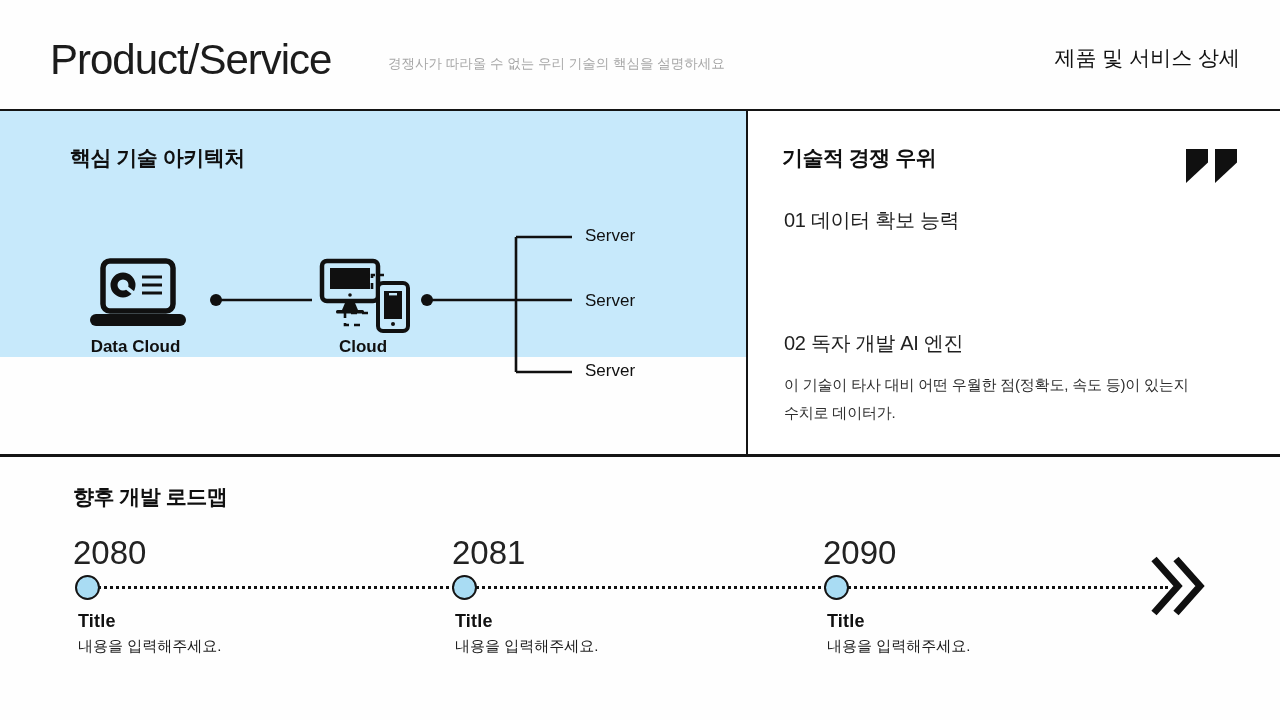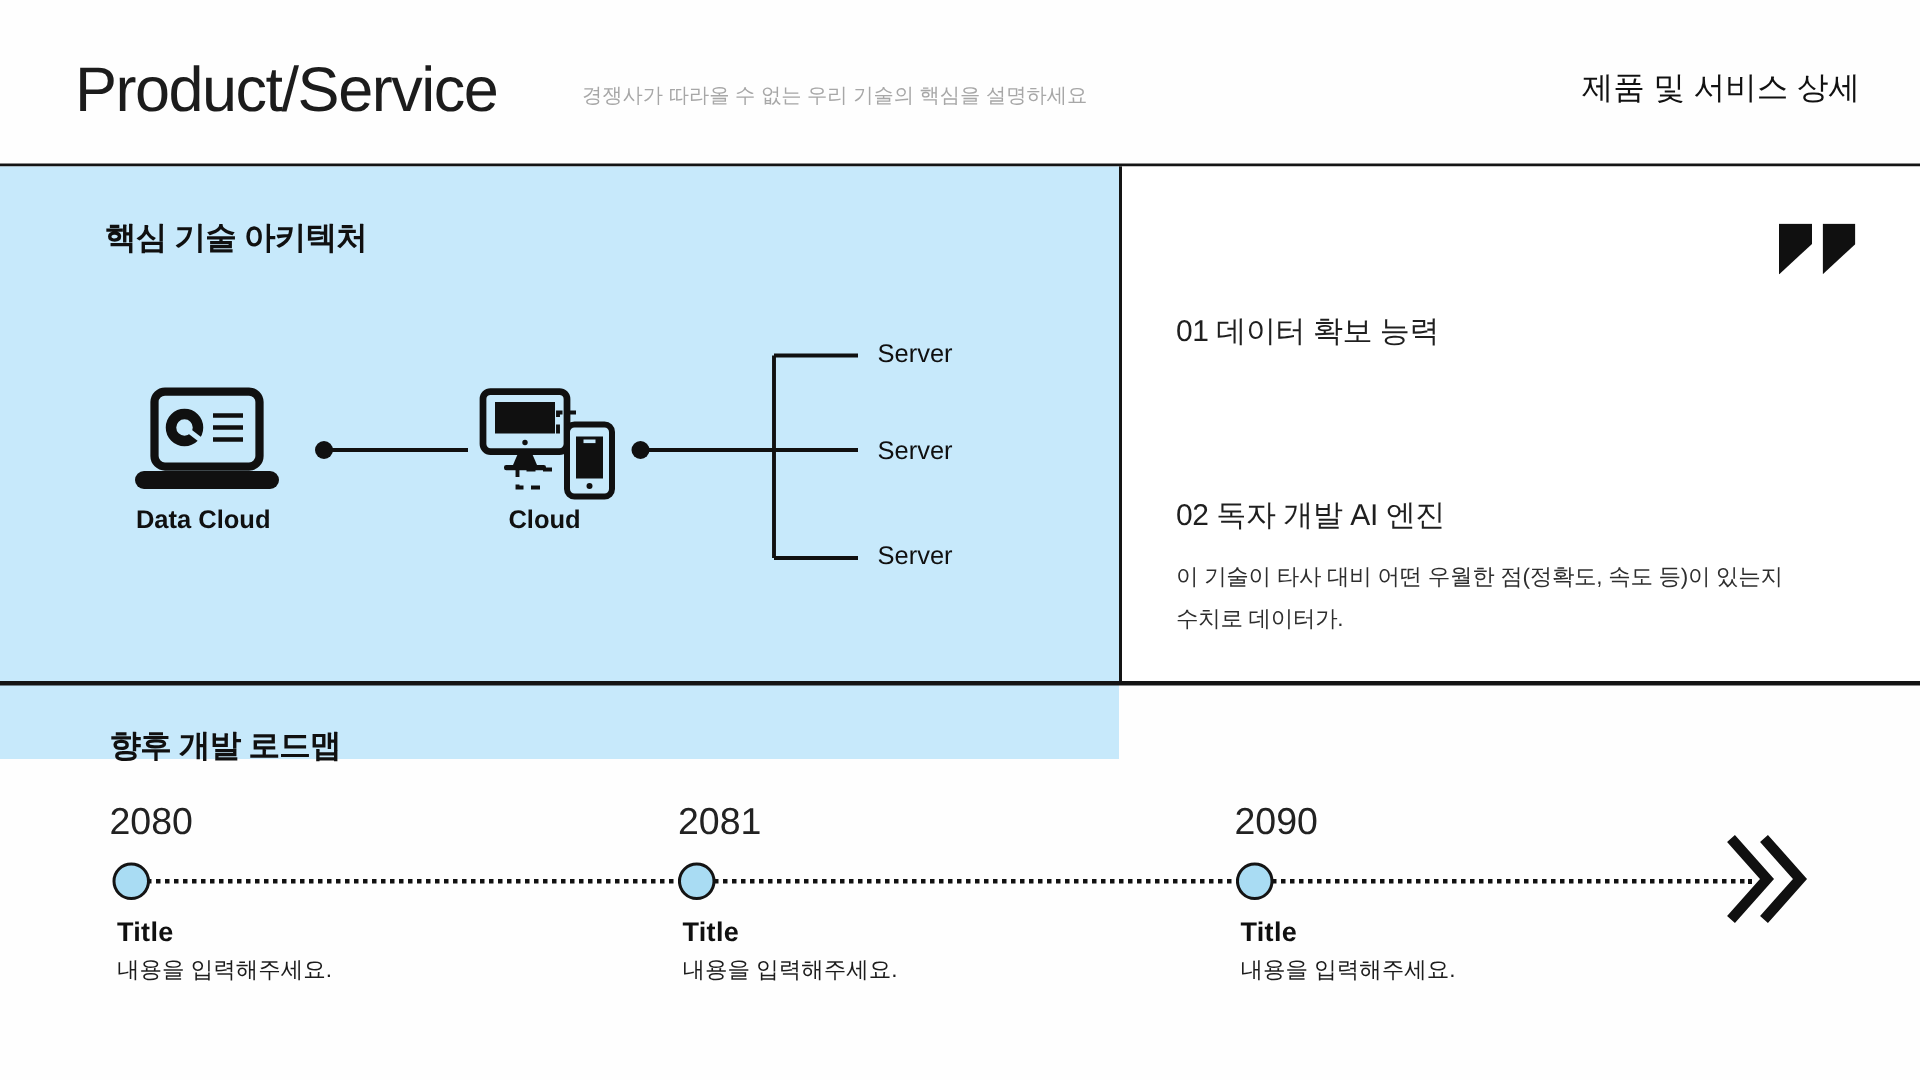--- a/index.html
+++ b/index.html
@@ -12,21 +12,21 @@
 
   
   .hdr-title { left:50px; top:36px; font-size:42px; font-weight:400; letter-spacing:-1px; color:#1c1c1c; }
   .hdr-sub   { left:388px; top:55px; font-size:13.5px; color:#a7a7a7; }
   .hdr-right { right:40px; top:44px; font-size:21px; font-weight:500; color:#111; }
   .rule-top    { left:0; top:109px; width:1280px; height:2px; background:#141414; }
   .rule-middle { left:0; top:454px; width:1280px; height:3px; background:#141414; }
   .v-divider   { left:746px; top:111px; width:2px; height:343px; background:#141414; }
 
   
-  .blue-panel { left:0; top:111px; width:746px; height:395px; background:#c7e9fb; }
+  .blue-panel { left:0; top:111px; width:746px; height:246px; background:#c7e9fb; }
   .panel-title { font-size:21px; font-weight:700; color:#101010; letter-spacing:-0.5px; }
   .arch-title { left:70px; top:33px; }
   .diagram-svg { left:0; top:0; width:746px; height:343px; }
   .node-label { font-size:17px; font-weight:700; color:#101010; text-align:center; }
   .lbl-datacenter { left:68px;  top:226px; width:135px; }
   .lbl-cloud      { left:323px; top:226px; width:80px;  }
   .server-label { left:585px; font-size:17px; font-weight:500; color:#101010; }
   .srv-0 { top:115px; } .srv-1 { top:180px; } .srv-2 { top:250px; }
 
   
@@ -37,21 +37,21 @@
                 clip-path:polygon(0 0, 100% 0, 100% 40%, 0 100%); }
   .adv-heading { font-size:20px; font-weight:400; color:#1f1f1f; letter-spacing:-0.3px; }
   .adv-body { font-size:15px; color:#2e2e2e; line-height:28px; white-space:pre-line; letter-spacing:-0.2px; }
   .h1pos { left:36px; top:96px; }  .b1pos { left:36px; top:136px; }
   .h2pos { left:36px; top:219px; } .b2pos { left:36px; top:260px; }
 
   
   .roadmap { left:0; top:457px; width:1280px; height:244px; background:transparent; }
   .road-title { left:73px; top:26px; }
   .timeline-dots { left:87px; top:129px; width:1081px; height:0; border-top:3px dotted #111; }
-  .milestone-year { font-size:25px; font-weight:400; color:#222; letter-spacing:0; }
+  .milestone-year { font-size:33px; font-weight:400; color:#222; letter-spacing:0; }
   .y0 { left:73px; top:77px; } .y1 { left:452px; top:77px; } .y2 { left:823px; top:77px;text-align:right; }
   .marker { width:25px; height:25px; border-radius:50%; background:#a9dcf3; border:2.5px solid #141414; }
   .m0 { left:75px; top:118px; } .m1 { left:452px; top:118px; } .m2 { left:824px; top:118px; }
   .ms-title { font-size:18px; font-weight:700; color:#101010; letter-spacing:0.2px; }
   .t0 { left:78px; top:154px; } .t1 { left:455px; top:154px; } .t2 { left:827px; top:154px; }
   .ms-desc { font-size:15px; color:#1c1c1c; }
   .d0 { left:78px; top:180px; } .d1 { left:455px; top:180px; } .d2 { left:827px; top:180px; }
   .chevrons { left:1150px; top:98px; }
 </style>
 </head>
@@ -111,20 +111,21 @@
   <div class="abs node-label lbl-datacenter">Data Cloud</div>
   <div class="abs node-label lbl-cloud">Cloud</div>
   <div class="abs server-label srv-0">Server</div>
   <div class="abs server-label srv-1">Server</div>
   <div class="abs server-label srv-2">Server</div>
 </div>
 
 <div class="abs v-divider"></div>
 
 <div class="abs right-panel">
+  <div class="abs panel-title adv-title">기술적 경쟁 우위</div>
   <div class="abs quote-wrap">
     <div class="quote-mark"></div>
     <div class="quote-mark"></div>
   </div>
 
   <div class="abs adv-heading h1pos">01 데이터 확보 능력</div>
 
   <div class="abs adv-heading h2pos">02 독자 개발 AI 엔진</div>
   <div class="abs adv-body b2pos">이 기술이 타사 대비 어떤 우월한 점(정확도, 속도 등)이 있는지
 수치로 데이터가.</div>

